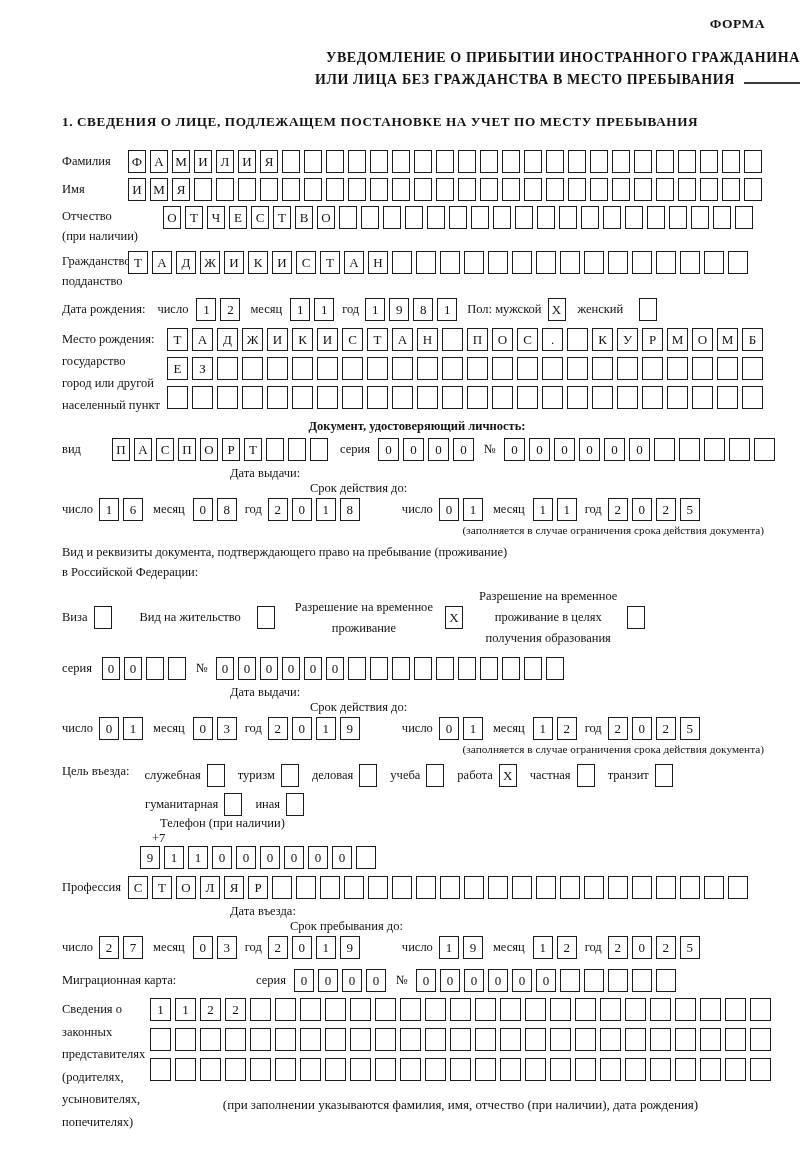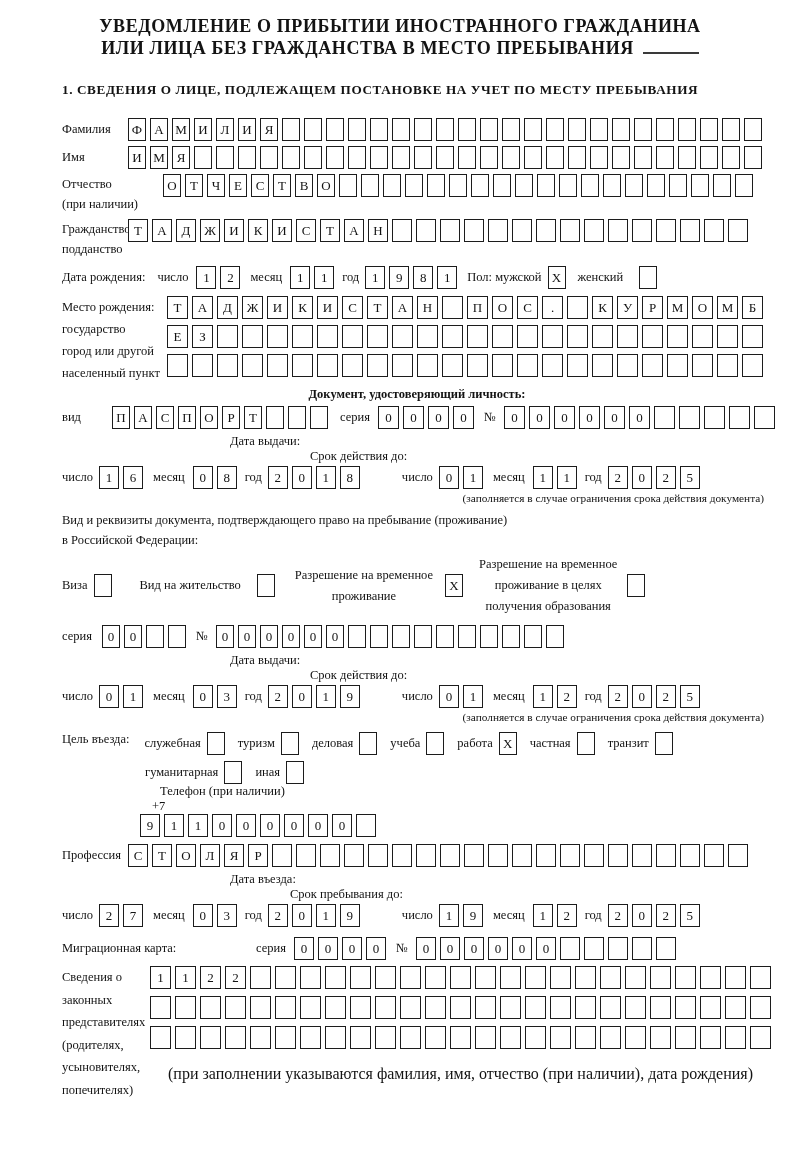--- a/index.html
+++ b/index.html
@@ -9,21 +9,21 @@
     background:#fff;color:#131313;
     font-family:"Liberation Serif","DejaVu Serif",serif;
     font-size:12.5px;
   }
   
   .appendix{margin:36px 30px 0 617px;line-height:18px;font-size:12.3px;}
   .appendix .amend{font-size:11.3px;line-height:16px;}
   .appendix .amend:first-of-type{margin-top:3px;}
   .forma{margin:16px 35px 0 0;text-align:right;font-weight:bold;font-size:13.5px;letter-spacing:.5px;}
   
-  .title{margin-top:15px;text-align:center;font-weight:bold;font-size:18px;line-height:22px;letter-spacing:.6px;}
+  .title{margin-top:15px;text-align:right;font-weight:bold;font-size:14px;line-height:22px;letter-spacing:.6px;}
   .blank-line{display:inline-block;width:56px;height:3px;border-bottom:2.5px solid #3a3a3a;margin-left:9px;}
   .sec-heading{margin:23px 28px 0 62px;font-weight:bold;font-size:13.2px;letter-spacing:.6px;white-space:nowrap;}
   
   .form{margin:20px 28px 0 62px;}
   .frow{display:flex;align-items:flex-start;margin-top:5px;white-space:nowrap;}
   .flabel{flex:none;line-height:22px;}
   .flabel div{line-height:20px;}
   .w66{width:66px;} .w101{width:101px;} .w50{width:50px;} .w105{width:105px;} .w80{width:80px;}
   .cells{display:flex;flex:none;gap:4px;}
   .cell{
@@ -56,28 +56,29 @@
   .vbox{margin-top:0;}
   
   .purpose{display:flex;margin-top:9px;white-space:nowrap;}
   .purpose .opt-label{margin-left:13px;margin-right:6px;}
   .purpose .lead{margin-right:2px;}
   .purpose2-indent{margin-left:70px;flex-direction:column;}
   
   .rep{display:flex;align-items:flex-start;margin-top:6px;white-space:nowrap;gap:8px;}
   .rep-labels div{line-height:22.5px;}
   .rep-rows{display:flex;flex-direction:column;gap:7px;}
-  .rep-foot{margin-top:9px;font-size:16px;text-align:center;white-space:normal;}
+  .rep-foot{margin-top:9px;font-size:13px;text-align:center;white-space:normal;}
 </style>
 </head>
 <body>
 
 <div class="page">
 
 
+  <div class="forma">ФОРМА</div>
 
   <div class="title">
     <div>УВЕДОМЛЕНИЕ О ПРИБЫТИИ ИНОСТРАННОГО ГРАЖДАНИНА</div>
     <div>
       <span>ИЛИ ЛИЦА БЕЗ ГРАЖДАНСТВА В МЕСТО ПРЕБЫВАНИЯ</span><span class="blank-line"></span>
     </div>
   </div>
 
   <div class="sec-heading">1. СВЕДЕНИЯ О ЛИЦЕ, ПОДЛЕЖАЩЕМ ПОСТАНОВКЕ НА УЧЕТ ПО МЕСТУ ПРЕБЫВАНИЯ</div>
 

